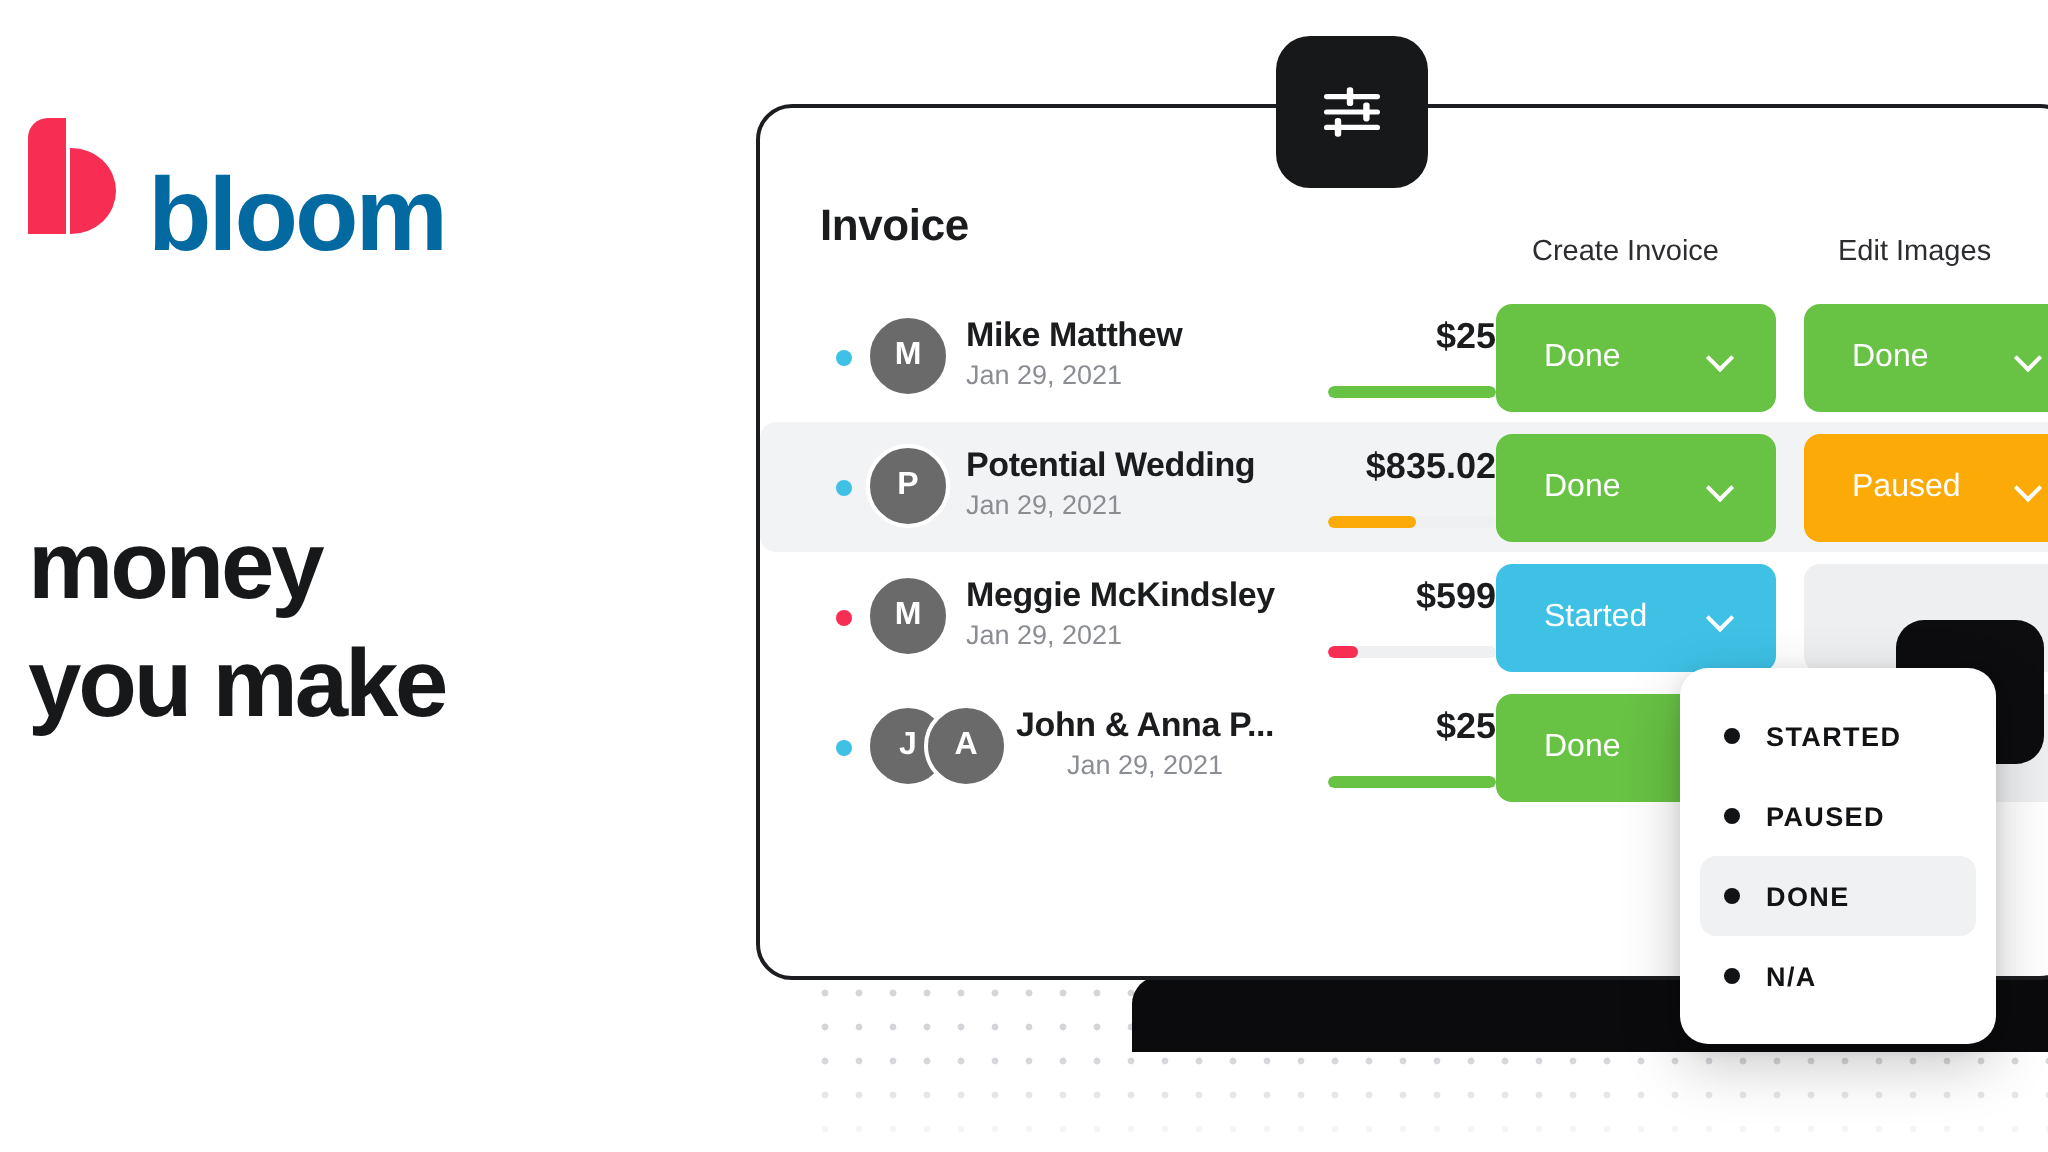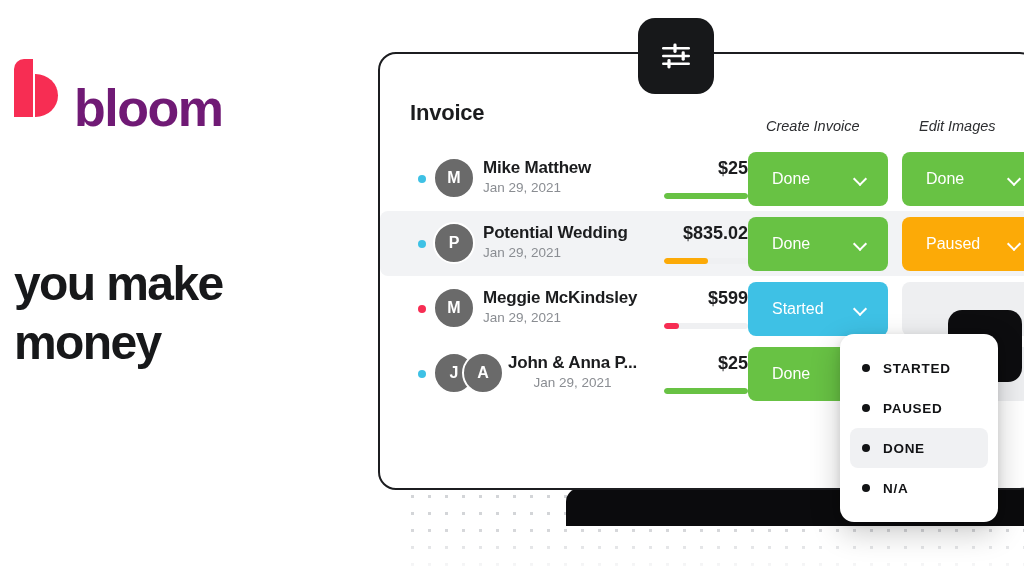--- a/index.html
+++ b/index.html
@@ -50,21 +50,21 @@
     width: 23px;
     height: 43px;
     background: #F72D53;
     border-top-right-radius: 23px 22px;
     border-bottom-right-radius: 23px 22px;
   }
   .logo-word {
     font-size: 52px;
     font-weight: bold;
     letter-spacing: -1.5px;
-    color: #701a75;
+    color: #0369a1;
     line-height: 1;
     margin-top: 40px;
   }
 
   .headline {
     position: absolute;
     left: 14px;
     top: 255px;
     width: 340px;
     font-size: 48px;
@@ -125,21 +125,20 @@
     font-weight: bold;
     color: #1B1C1E;
     letter-spacing: -0.2px;
   }
   .col-head {
     position: absolute;
     top: 64px;
     font-size: 14.5px;
     color: #2C2D30;
     white-space: nowrap;
-    font-style: italic;
   }
   .col-head.c1 { left: 386px; }
   .col-head.c2 { left: 539px; }
 
   
   .rows { position: relative; }
 
   .row {
     position: relative;
     height: 65px;
@@ -342,22 +341,22 @@
 
   <div class="brand-block">
     <div class="logo-mark">
       <div class="logo-stem"></div>
       <div class="logo-bowl"></div>
     </div>
     <div class="logo-word">bloom</div>
   </div>
 
   <h1 class="headline">
+    <span>money</span>
     <span>you make</span>
-    <span>money</span>
   </h1>
 
   <div class="app-card">
     <div class="card-head">
       <div class="card-title">Invoice</div>
       <div class="col-head c1">Create Invoice</div>
       <div class="col-head c2">Edit Images</div>
     </div>
     <div class="rows">
         <div class="row">

